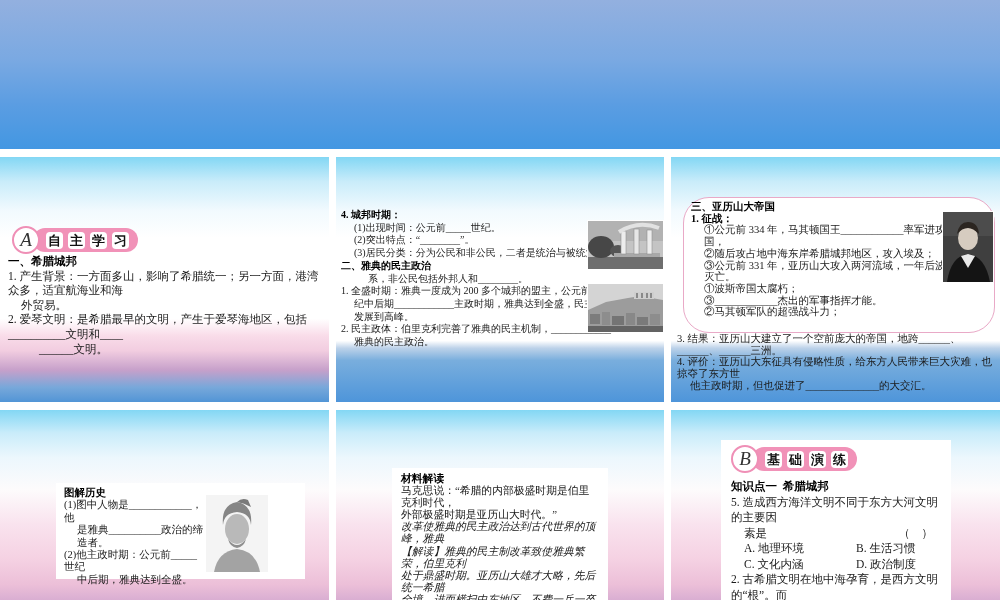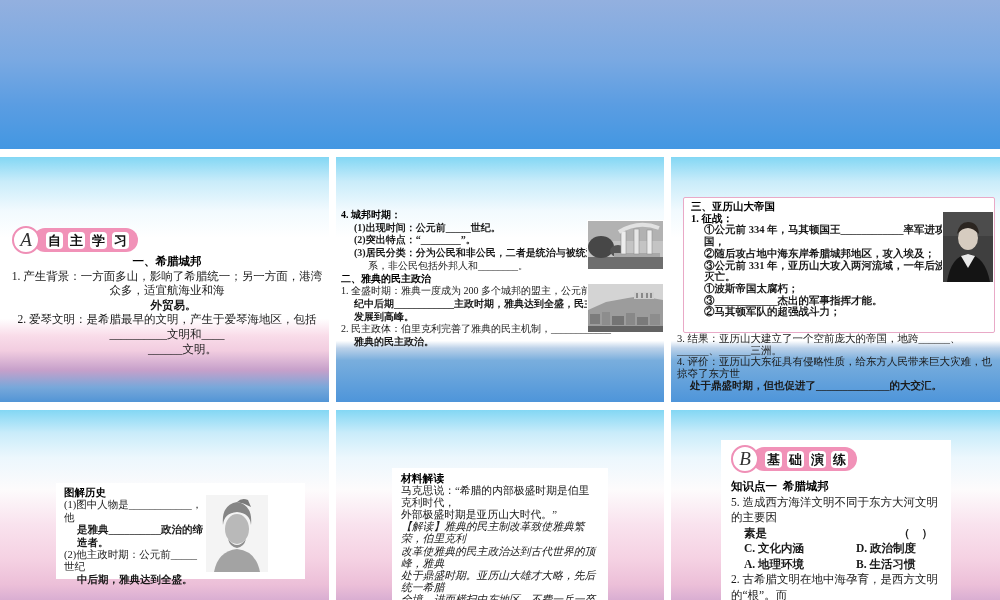--- a/index.html
+++ b/index.html
@@ -25,27 +25,27 @@
   .badge-circle{width:28px;height:28px;box-sizing:border-box;border-radius:50%;background:#fff;
     border:2.5px solid #ef8fb6;color:#333;font-style:italic;font-size:19px;line-height:23px;
     text-align:center;z-index:2;font-family:"Liberation Serif",serif;flex:0 0 auto;}
   .badge-pill{display:flex;align-items:center;gap:5px;background:#f192b8;border-radius:13px;
     padding:0 9px 0 13px;margin-left:-7px;height:24px;}
   .badge-tile{width:17px;height:17px;border-radius:4px;background:#fff;color:#111;font-weight:bold;
     font-size:13px;line-height:17px;text-align:center;font-family:"Liberation Sans","DejaVu Sans",sans-serif;}
   
   .line{white-space:pre-wrap;}
   .bold{font-weight:bold;color:#000;}
-  .t1{font-size:11.5px;line-height:14.6px;text-align:center;}
+  .t1{font-size:11.5px;line-height:14.6px;}
   .t2{font-size:10px;line-height:12.7px;}
   .t3{font-size:10.5px;line-height:11.7px;}
   .t4{font-size:10.5px;line-height:12.4px;}
   .t5{font-size:10.8px;line-height:12.1px;}
   .t6{font-size:11.5px;line-height:15.5px;}
-  .ind1{padding-left:13px;font-weight:bold;}
+  .ind1{padding-left:13px;}
   .ind2{padding-left:27px;}
   .ind3{padding-left:31px;}
   .kai{font-style:italic;}
   .whitebox{position:absolute;background:#fff;box-sizing:border-box;}
   .p3box{border:1px solid #e9a9c7;border-radius:2px;}
   .jrow{display:flex;justify-content:space-between;padding-right:8px;}
   .optrow{display:flex;}
   .optrow .o1{flex:0 0 112px;}
   .photo{position:absolute;background:#fff;padding:1px;box-sizing:border-box;}
   .photo svg{display:block;}
@@ -73,22 +73,22 @@
     <div class="line ind3">______文明。</div>
   </div>
 </div>
 
 <div class="panel r1 p2">
   <div class="abs t2" style="left:5px;top:52px;width:318px;">
     <div class="line bold">4. 城邦时期：</div>
     <div class="line ind1">(1)出现时间：公元前_____世纪。</div>
     <div class="line ind1">(2)突出特点：“________”。</div>
     <div class="line ind1">(3)居民分类：分为公民和非公民，二者是统治与被统治关</div>
+    <div class="line bold">二、雅典的民主政治</div>
     <div class="line ind2">系，非公民包括外邦人和________。</div>
-    <div class="line bold">二、雅典的民主政治</div>
     <div class="line">1. 全盛时期：雅典一度成为 200 多个城邦的盟主，公元前 5 世</div>
     <div class="line ind1">纪中后期____________主政时期，雅典达到全盛，民主政治</div>
     <div class="line ind1">发展到高峰。</div>
     <div class="line">2. 民主政体：伯里克利完善了雅典的民主机制，____________</div>
     <div class="line ind1">雅典的民主政治。</div>
   </div>
   <div class="photo" style="left:251px;top:63px;width:77px;height:50px;">
     <svg width="75" height="48" viewBox="0 0 75 48">
       <rect width="75" height="48" fill="#c4c4c4"></rect>
       <rect width="75" height="20" fill="#b2b2b2"></rect>
@@ -116,36 +116,36 @@
       <rect x="24" y="32" width="12" height="9" fill="#747474"></rect>
         <rect x="38" y="29" width="9" height="12" fill="#888"></rect>
       <rect x="49" y="33" width="11" height="8" fill="#7a7a7a"></rect>
         <rect x="62" y="30" width="10" height="11" fill="#8d8d8d"></rect>
       <rect y="42" width="75" height="6" fill="#636363"></rect>
     </svg>
   </div>
 </div>
 
 <div class="panel r1 p3">
-  <div class="whitebox p3box" style="left:12px;top:40px;width:312px;height:136px;padding:3px 7px;">
+  <div class="whitebox p3box" style="left:12px;top:40px;width:312px;height:136px;padding:3px 7px;border-radius:26px;">
     <div class="t3">
       <div class="line bold">三、亚历山大帝国</div>
       <div class="line bold">1. 征战：</div>
       <div class="line ind1">①公元前 334 年，马其顿国王____________率军进攻波斯帝国，</div>
       <div class="line ind1">②随后攻占地中海东岸希腊城邦地区，攻入埃及；</div>
       <div class="line ind1">③公元前 331 年，亚历山大攻入两河流域，一年后波斯帝国灭亡。</div>
       <div class="line ind1">①波斯帝国太腐朽；</div>
       <div class="line ind1">③____________杰出的军事指挥才能。</div>
       <div class="line ind1">②马其顿军队的超强战斗力；</div>
     </div>
   </div>
   <div class="abs t3" style="left:6px;top:176px;width:320px;">
     <div class="line">3. 结果：亚历山大建立了一个空前庞大的帝国，地跨______、______、______三洲。</div>
     <div class="line">4. 评价：亚历山大东征具有侵略性质，给东方人民带来巨大灾难，也掠夺了东方世</div>
-    <div class="line ind1">处于鼎盛时期，但也促进了______________的大交汇。</div>
+    <div class="line ind1">他主政时期，但也促进了______________的大交汇。</div>
   </div>
   <div class="photo" style="left:271px;top:54px;width:52px;height:72px;">
     <svg width="50" height="70" viewBox="0 0 50 70">
       <rect width="50" height="70" fill="#3f3f3f"></rect>
       <rect width="50" height="24" fill="#4c4c4c"></rect>
       <path d="M4 70 Q 8 44 25 42 Q 42 44 47 70 Z" fill="#141414"></path>
       <path d="M18 44 L25 42 L32 44 L25 56 Z" fill="#e9e9e9"></path>
       <ellipse cx="25" cy="26" rx="10" ry="12" fill="#d6ccc0"></ellipse>
       <path d="M14 22 Q 16 10 25 10 Q 35 10 36 22 Q 30 16 25 16 Q 19 16 14 22 Z" fill="#2b2520"></path>
     </svg>
@@ -174,22 +174,22 @@
     </svg>
   </div>
 </div>
 
 <div class="panel r2 p5">
   <div class="whitebox" style="left:56px;top:58px;width:216px;height:150px;padding:4px 9px;">
     <div class="t5">
       <div class="line bold">材料解读</div>
       <div class="line">马克思说：“希腊的内部极盛时期是伯里克利时代，</div>
       <div class="line">外部极盛时期是亚历山大时代。”</div>
+      <div class="line kai">改革使雅典的民主政治达到古代世界的顶峰，雅典</div>
       <div class="line kai">【解读】雅典的民主制改革致使雅典繁荣，伯里克利</div>
-      <div class="line kai">改革使雅典的民主政治达到古代世界的顶峰，雅典</div>
       <div class="line kai">处于鼎盛时期。亚历山大雄才大略，先后统一希腊</div>
       <div class="line kai">全境，进而横扫中东地区，不费一兵一卒而占领埃</div>
 
     </div>
   </div>
 </div>
 
 <div class="panel r2 p6">
   <div class="whitebox" style="left:50px;top:30px;width:230px;height:170px;padding:5px 10px;">
     <div class="badge">
@@ -202,24 +202,24 @@
       </div>
     </div>
     <div class="t6" style="margin-top:6px;">
       <div class="line bold">知识点一  希腊城邦</div>
       <div class="line">5. 造成西方海洋文明不同于东方大河文明的主要因</div>
       <div class="jrow ind1">
         <span class="line">素是</span>
         <span class="line">（    ）</span>
       </div>
       <div class="optrow ind1">
+        <span class="o1 line">A. 地理环境</span>
+        <span class="line">B. 生活习惯</span>
+      </div>
+      <div class="optrow ind1">
         <span class="o1 line">C. 文化内涵</span>
         <span class="line">D. 政治制度</span>
       </div>
-      <div class="optrow ind1">
-        <span class="o1 line">A. 地理环境</span>
-        <span class="line">B. 生活习惯</span>
-      </div>
       <div class="line">2. 古希腊文明在地中海孕育，是西方文明的“根”。而</div>
 
     </div>
   </div>
 </div>
 
 </body></html>

